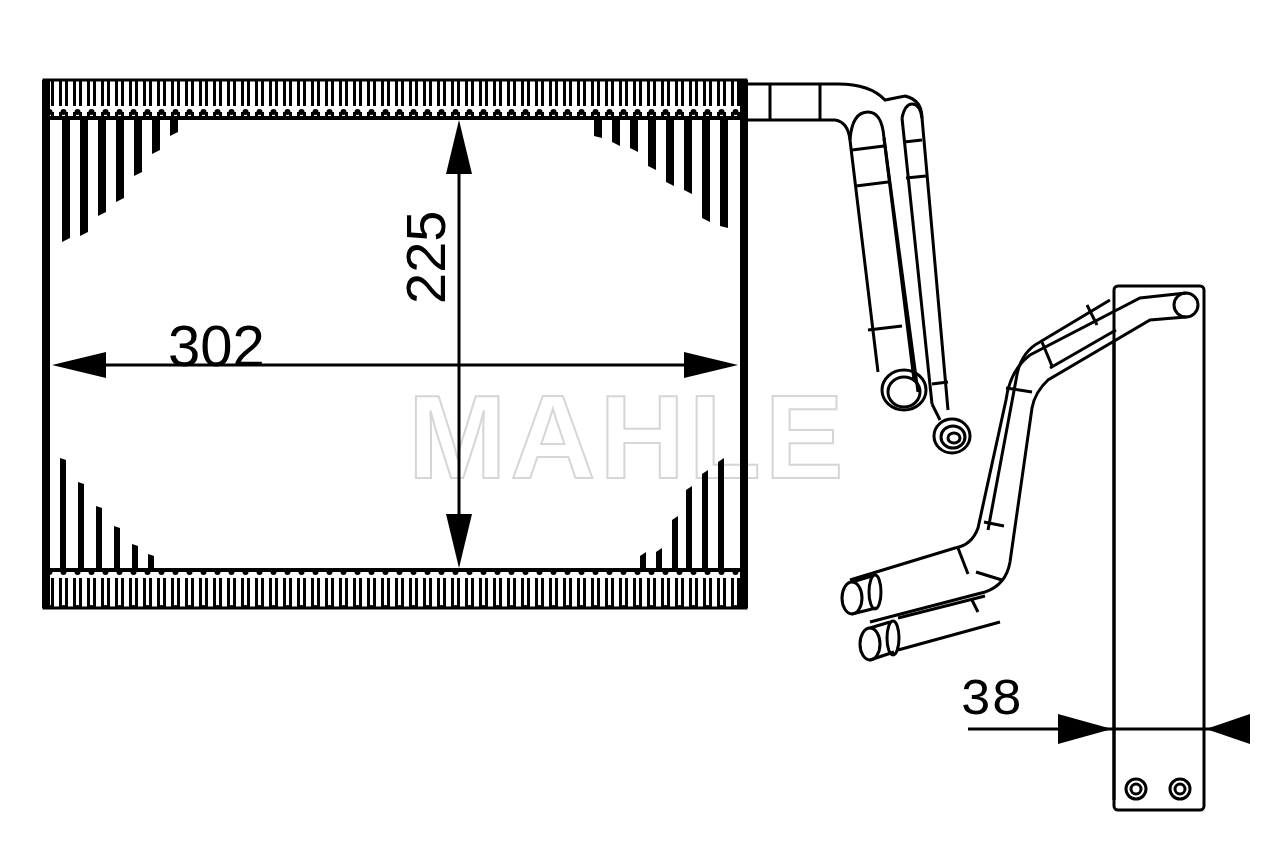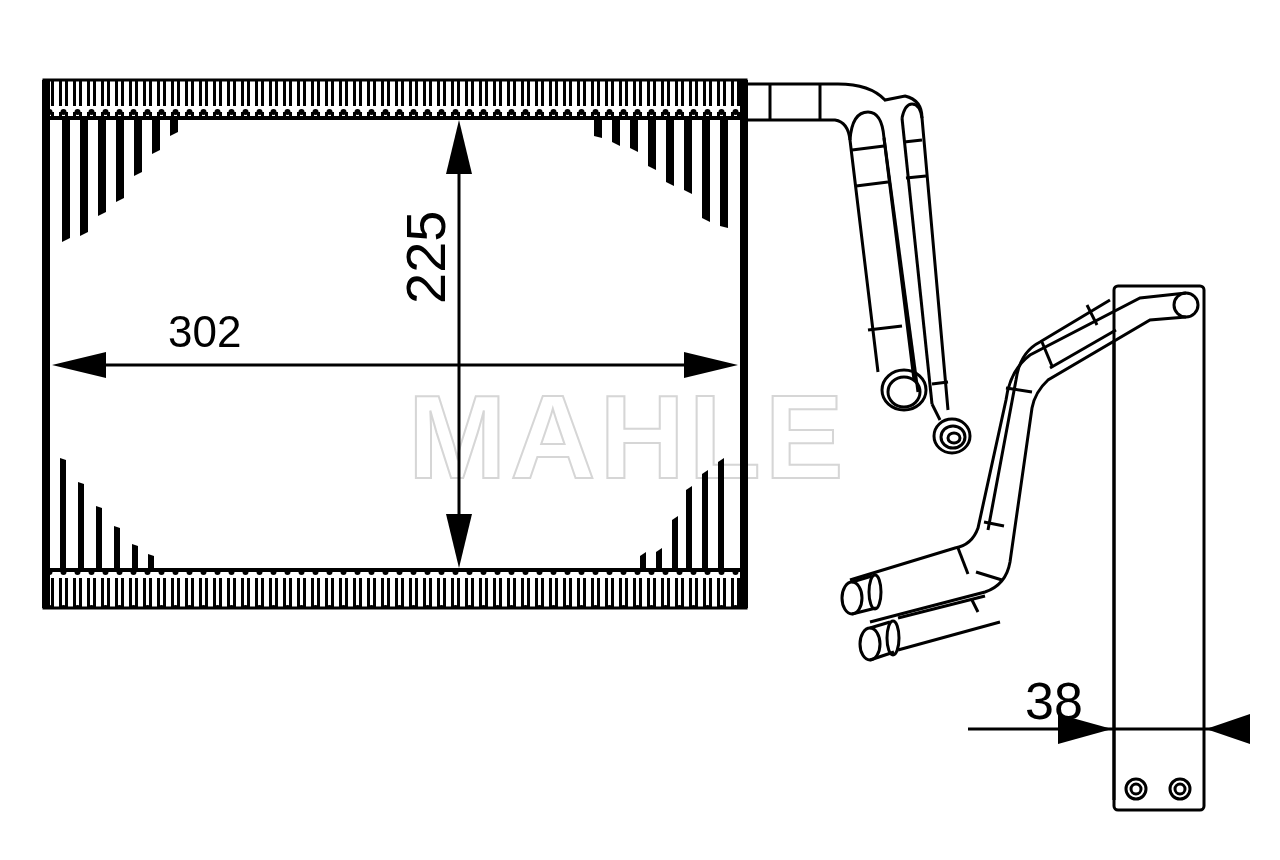--- a/index.html
+++ b/index.html
@@ -1,21 +1,21 @@
 <!DOCTYPE html>
 <html><head>
 <meta charset="utf-8">
 <style>
   html,body{margin:0;padding:0;background:#fff;}
   #stage{position:relative;width:1280px;height:860px;overflow:hidden;background:#fff;}
   svg{position:absolute;left:0;top:0;}
   .dim-label{position:absolute;font-family:"Liberation Sans",sans-serif;color:#000;line-height:1;}
-  #lbl-302{left:168px;top:310px;font-size:44px;}
+  #lbl-302{left:168px;top:317px;font-size:58px;}
   #lbl-225{left:398px;top:200px;font-size:56px;transform-origin:0 0;}
-  #lbl-38{left:1025px;top:675px;font-size:52px;}
+  #lbl-38{left:960px;top:675px;font-size:52px;font-family:Liberation Mono, monospace;}
   #wm{position:absolute;left:408px;top:378px;font-family:"Liberation Sans",sans-serif;font-weight:bold;font-size:118px;letter-spacing:4px;color:transparent;-webkit-text-stroke:2px #d6d6d6;line-height:1;}
 </style>
 </head>
 <body>
 
 <div id="stage">
   <div id="wm">MAHLE</div>
 
   <svg width="1280" height="860" viewBox="0 0 1280 860">
     <defs>

